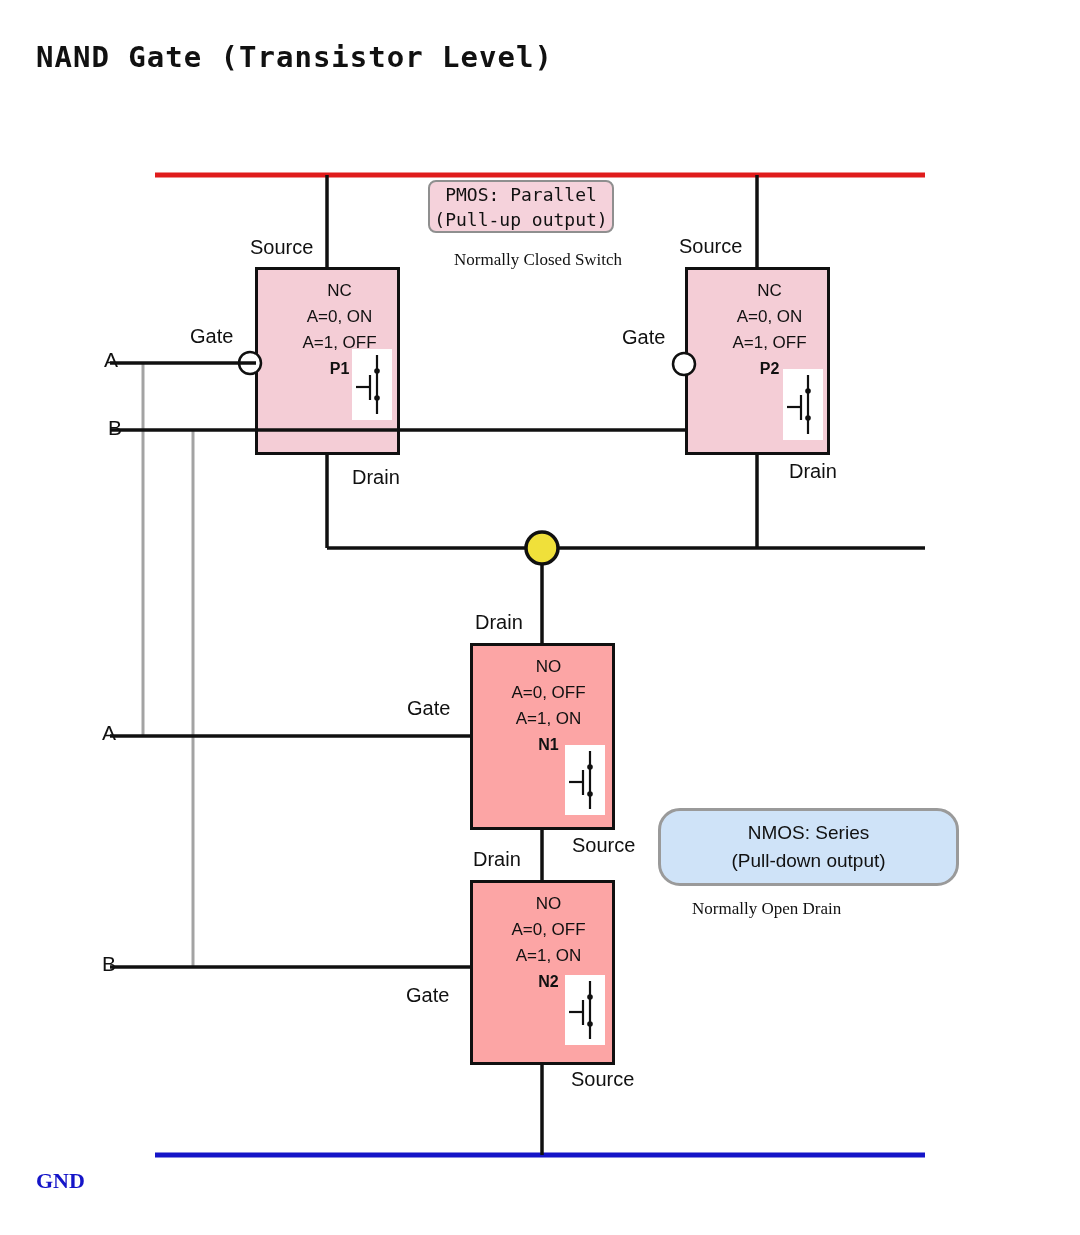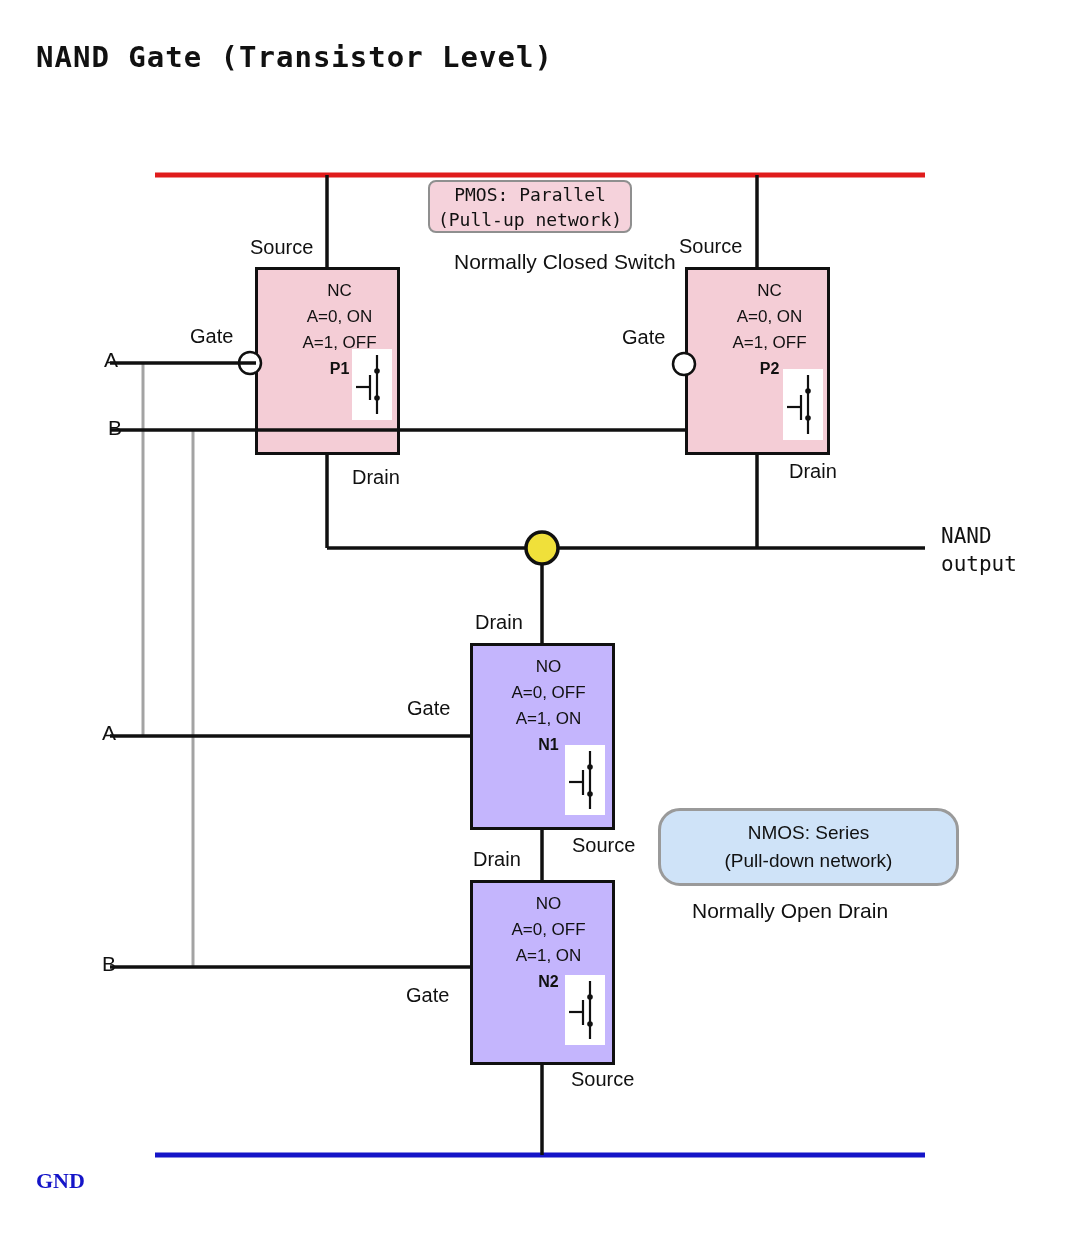--- a/index.html
+++ b/index.html
@@ -14,30 +14,30 @@
   .layer-labels{position:absolute;inset:0;z-index:3;pointer-events:none;}
   
   .title{left:0;width:1080px;top:40px;font-size:29px;font-weight:bold;letter-spacing:1px;}
   .vdd-label{left:0;width:1080px;top:124px;font-size:22px;font-weight:bold;color:#e01c1c;}
   .gnd-label{left:0;width:1080px;top:1168px;font-size:22px;font-weight:bold;color:#1515c8;font-family:Liberation Serif, serif;}
   
   .tbox{position:absolute;box-sizing:border-box;border:3px solid #101010;
         display:flex;flex-direction:column;align-items:center;padding-top:8px;
         font-size:17px;line-height:26px;}
   .tbox.pmos{background:#f4cdd6;padding-left:24px;}
-  .tbox.nmos{background:#c4b5fd;padding-left:12px;}
+  .tbox.nmos{background:#fca5a5;padding-left:12px;}
   .tname{font-weight:bold;font-size:16px;}
   
   .callout{position:absolute;box-sizing:border-box;display:flex;flex-direction:column;
            justify-content:center;align-items:center;}
-  .callout-pmos{left:428px;top:180px;width:204px;height:53px;background:#f5d2db;
+  .callout-pmos{left:428px;top:180px;width:186px;height:53px;background:#f5d2db;
                 border:2px solid #8f8f8f;border-radius:8px;font-size:18px;line-height:25px;text-align:center;}
   .callout-nmos{left:658px;top:808px;width:301px;height:78px;background:#cfe3f8;
                 border:3px solid #9a9a9a;border-radius:22px;font-size:19px;line-height:28px;}
-  .note{font-size:21px;}
+  .note{font-size:17px;font-family:Liberation Serif, serif;}
   
   .term{font-size:20px;}
   .io{font-size:21px;}
   .out-label{font-size:21px;line-height:28px;font-weight:500;}
 </style>
 </head>
 <body>
 
 <div class="stage">
 
@@ -140,27 +140,27 @@
     </g>
   </svg>
 
   <div class="layer-labels">
 
     <div class="abs ctr mono title">NAND Gate (Transistor Level)</div>
     <div class="abs ctr mono gnd-label">GND</div>
 
     <div class="callout callout-pmos mono">
       <span>PMOS: Parallel</span>
-      <span>(Pull-up network)</span>
+      <span>(Pull-up output)</span>
     </div>
     <div class="abs ctr note" style="left:418px;top:250px;width:260px">Normally Closed Switch</div>
 
     <div class="callout callout-nmos">
       <span>NMOS: Series</span>
-      <span>(Pull-down network)</span>
+      <span>(Pull-down output)</span>
     </div>
     <div class="abs ctr note" style="left:656px;top:899px;width:260px">Normally Open Drain</div>
 
     <div class="abs ctr term" style="left:214px;top:236px;width:120px">Source</div>
     <div class="abs ctr term" style="left:154px;top:325px;width:100px">Gate</div>
     <div class="abs ctr term" style="left:316px;top:466px;width:120px">Drain</div>
 
     <div class="abs ctr term" style="left:643px;top:235px;width:120px">Source</div>
     <div class="abs ctr term" style="left:586px;top:326px;width:100px">Gate</div>
     <div class="abs ctr term" style="left:753px;top:460px;width:120px">Drain</div>
@@ -171,18 +171,14 @@
 
     <div class="abs ctr term" style="left:437px;top:848px;width:120px">Drain</div>
     <div class="abs ctr term" style="left:370px;top:984px;width:100px">Gate</div>
     <div class="abs ctr term" style="left:535px;top:1068px;width:120px">Source</div>
 
     <div class="abs ctr io" style="left:68px;top:348px;width:32px">A</div>
     <div class="abs ctr io" style="left:72px;top:416px;width:32px">B</div>
     <div class="abs ctr io" style="left:66px;top:721px;width:32px">A</div>
     <div class="abs ctr io" style="left:66px;top:952px;width:32px">B</div>
 
-    <div class="abs mono out-label" style="left:941px;top:522px;width:130px">
-      <span style="display:block">NAND</span>
-      <span style="display:block">output</span>
-    </div>
   </div>
 </div>
 
 </body></html>

